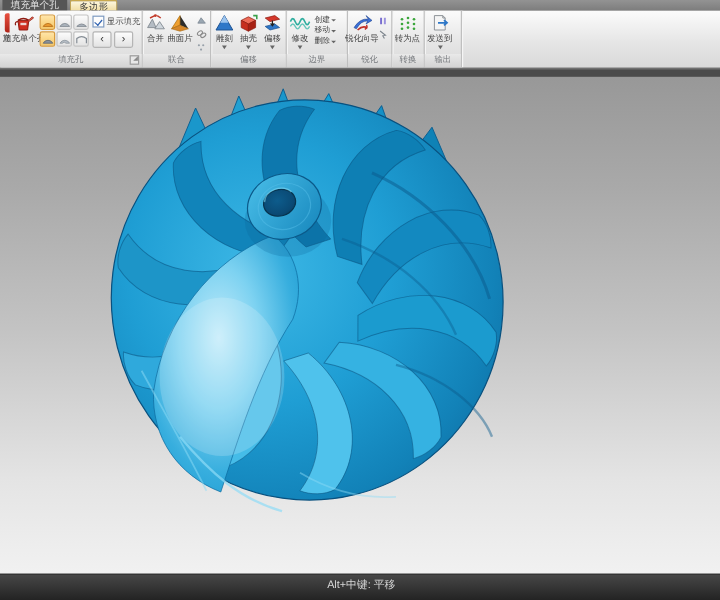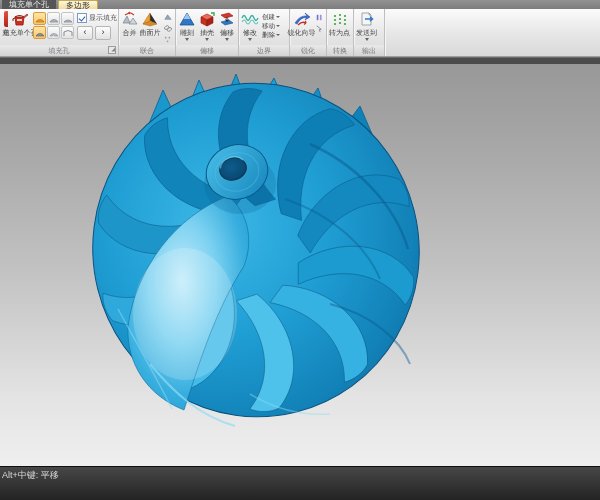--- a/index.html
+++ b/index.html
@@ -65,23 +65,23 @@
   
   .ribbonshadow{position:absolute;top:57px;left:0;right:0;height:7px;background:#4b4b4b;
                 border-top:1px solid #6a6a6a;}
 
   
   .viewport{position:absolute;top:64px;left:0;width:600px;height:419px;
             background:linear-gradient(180deg,#989898 0%,#a9a9a9 22%,#c3c3c3 50%,#e4e4e4 80%,#f2f2f2 100%);}
   .viewport svg{position:absolute;left:0;top:0;}
 
   
-  .statusbar{position:absolute;left:0;right:0;bottom:0;height:34px;
+  .statusbar{position:absolute;left:0;right:0;bottom:0;height:22px;
              background:linear-gradient(#474747,#232323);border-top:1px solid #101010;
-             color:#d8d8d8;font-size:9px;line-height:16px;padding-left:2px;box-sizing:border-box;}
+             color:#d8d8d8;font-size:9px;line-height:16px;padding-left:2px;box-sizing:border-box;text-align:center;}
 </style>
 </head>
 <body>
 
 <div id="app">
 
   <div class="tabstrip">
     <div class="tab inactive">填充单个孔</div>
     <div class="tab active">多边形</div>
   </div>

